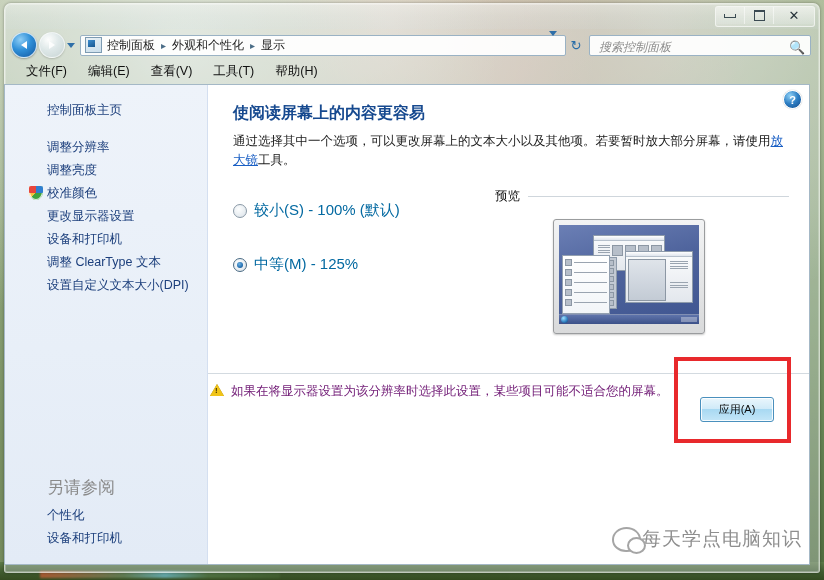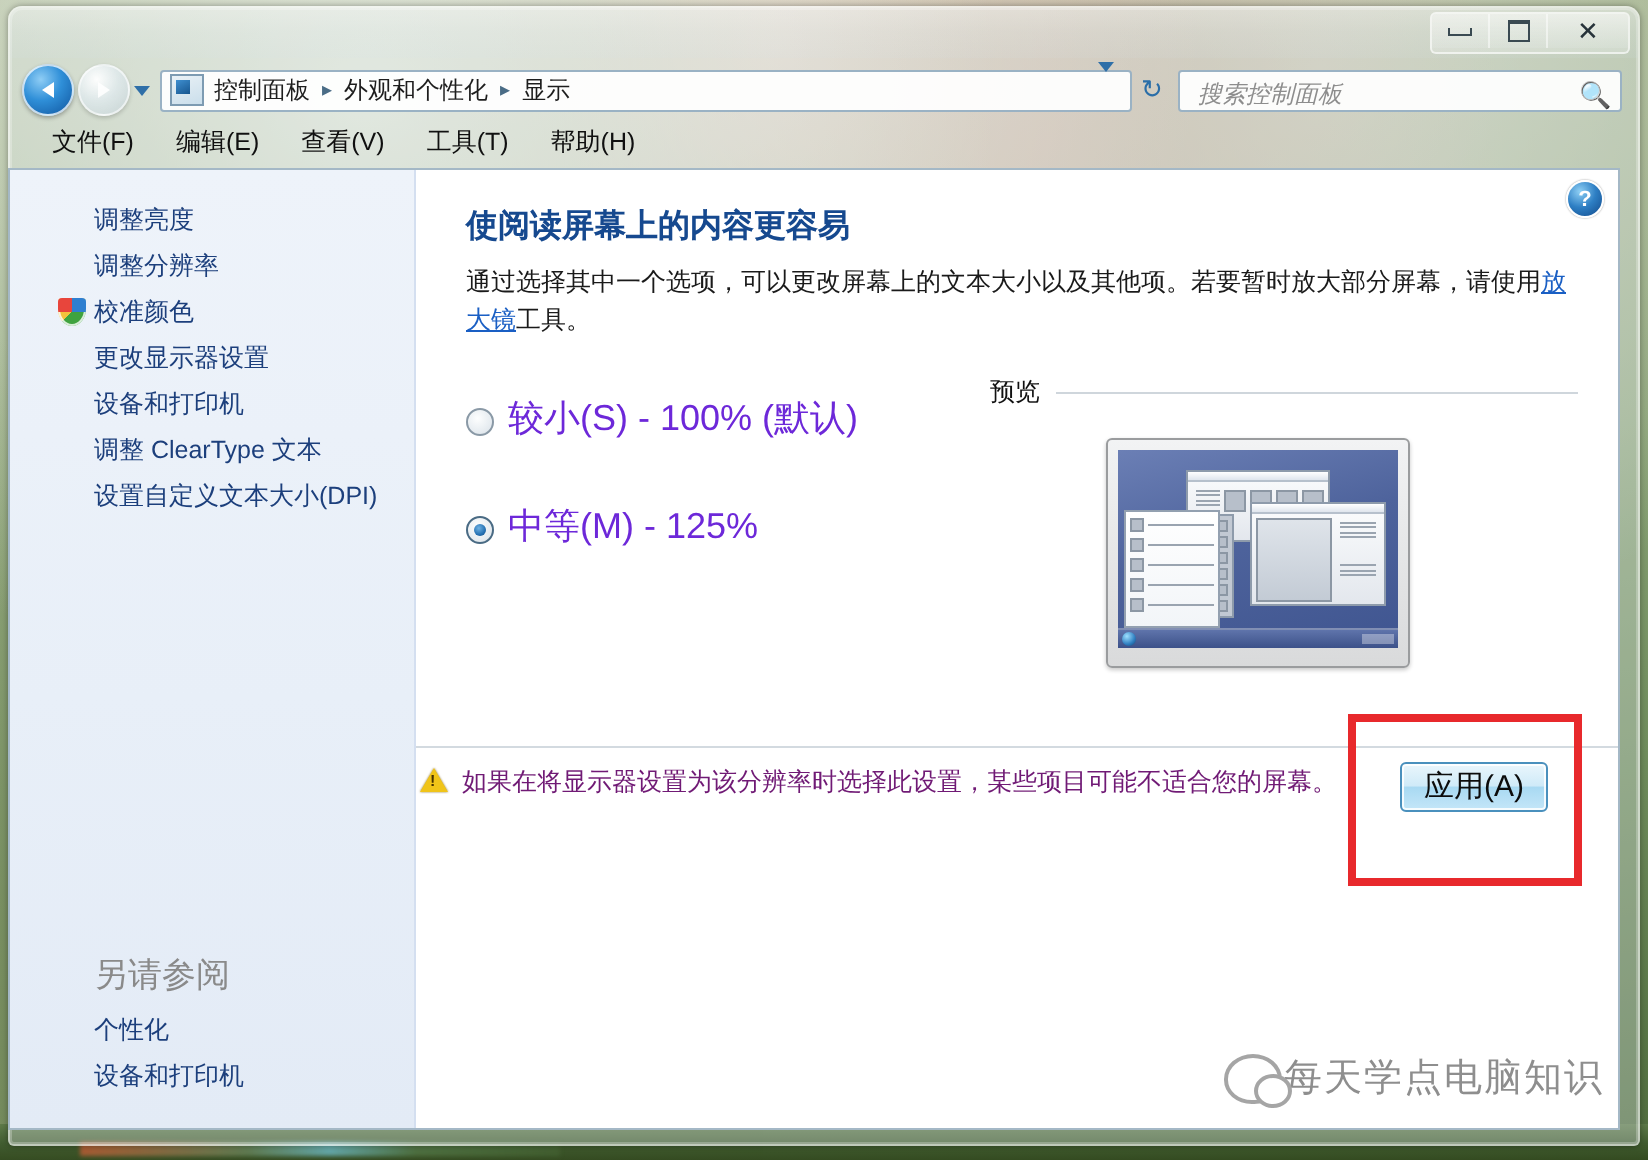--- a/index.html
+++ b/index.html
@@ -327,21 +327,21 @@
   }
   .radio-row.selected .radio-dot { border-color: #4a6b84; }
   .radio-row.selected .radio-dot::after {
     content: "";
     position: absolute;
     left: 3px; top: 3px;
     width: 6px; height: 6px;
     border-radius: 50%;
     background: radial-gradient(circle at 40% 35%, #6fb2e3 0%, #2571b3 60%, #14487c 100%);
   }
-  .radio-label { font-size: 18px; color: #6d28d9; line-height: 15px; }
+  .radio-label { font-size: 15px; color: #0369a1; line-height: 15px; }
 
   #preview-pane { flex: 1; padding-top: 2px; }
   #preview-header { display: flex; align-items: center; gap: 8px; }
   #preview-label { font-size: 12.5px; color: #111; white-space: nowrap; }
   #preview-rule { flex: 1; height: 1px; background: #cfd6dc; }
 
   #monitor {
     margin: 14px 0 0 58px;
     width: 152px; height: 115px;
     background: linear-gradient(180deg, #f2f3f4 0%, #d9dadb 100%);
@@ -433,27 +433,27 @@
   #apply-highlight {
     position: absolute;
     left: 466px; top: 272px;
     width: 117px; height: 86px;
     border: 4px solid #e8292c;
     box-sizing: border-box;
     pointer-events: none;
   }
   #apply-button {
     position: absolute;
-    left: 492px; top: 296px;
+    left: 492px; top: 312px;
     width: 72px; height: 23px;
     border: 1px solid #4a90bd;
     border-radius: 3px;
     background: linear-gradient(180deg, #eaf6fc 0%, #cfeaf8 48%, #a8d9f2 50%, #c4e6f8 100%);
     box-shadow: inset 0 0 0 1px rgba(255,255,255,.85);
-    font-size: 15px;
+    font-size: 11px;
     color: #0c0c0c;
     display: flex; align-items: center; justify-content: center;
     cursor: pointer;
     font-family: "Liberation Sans", "DejaVu Sans", sans-serif;
   }
 
   
   #watermark {
     position: absolute;
     right: 22px; bottom: 28px;
@@ -547,23 +547,24 @@
       <span class="menu-item">编辑(E)</span>
       <span class="menu-item">查看(V)</span>
       <span class="menu-item">工具(T)</span>
       <span class="menu-item">帮助(H)</span>
     </div>
   </div>
 
   <div id="client">
 
     <div id="sidebar">
-
+      <div class="side-link" id="sidebar-home">控制面板主页</div>
+
+      <div class="side-link">调整分辨率</div>
       <div class="side-link">调整亮度</div>
-      <div class="side-link">调整分辨率</div>
       <div class="side-link">
         <span class="shield-icon"></span>
         <span>校准颜色</span>
       </div>
       <div class="side-link">更改显示器设置</div>
       <div class="side-link">设备和打印机</div>
       <div class="side-link">调整 ClearType 文本</div>
       <div class="side-link">设置自定义文本大小(DPI)</div>
 
       <div id="sidebar-footer">

